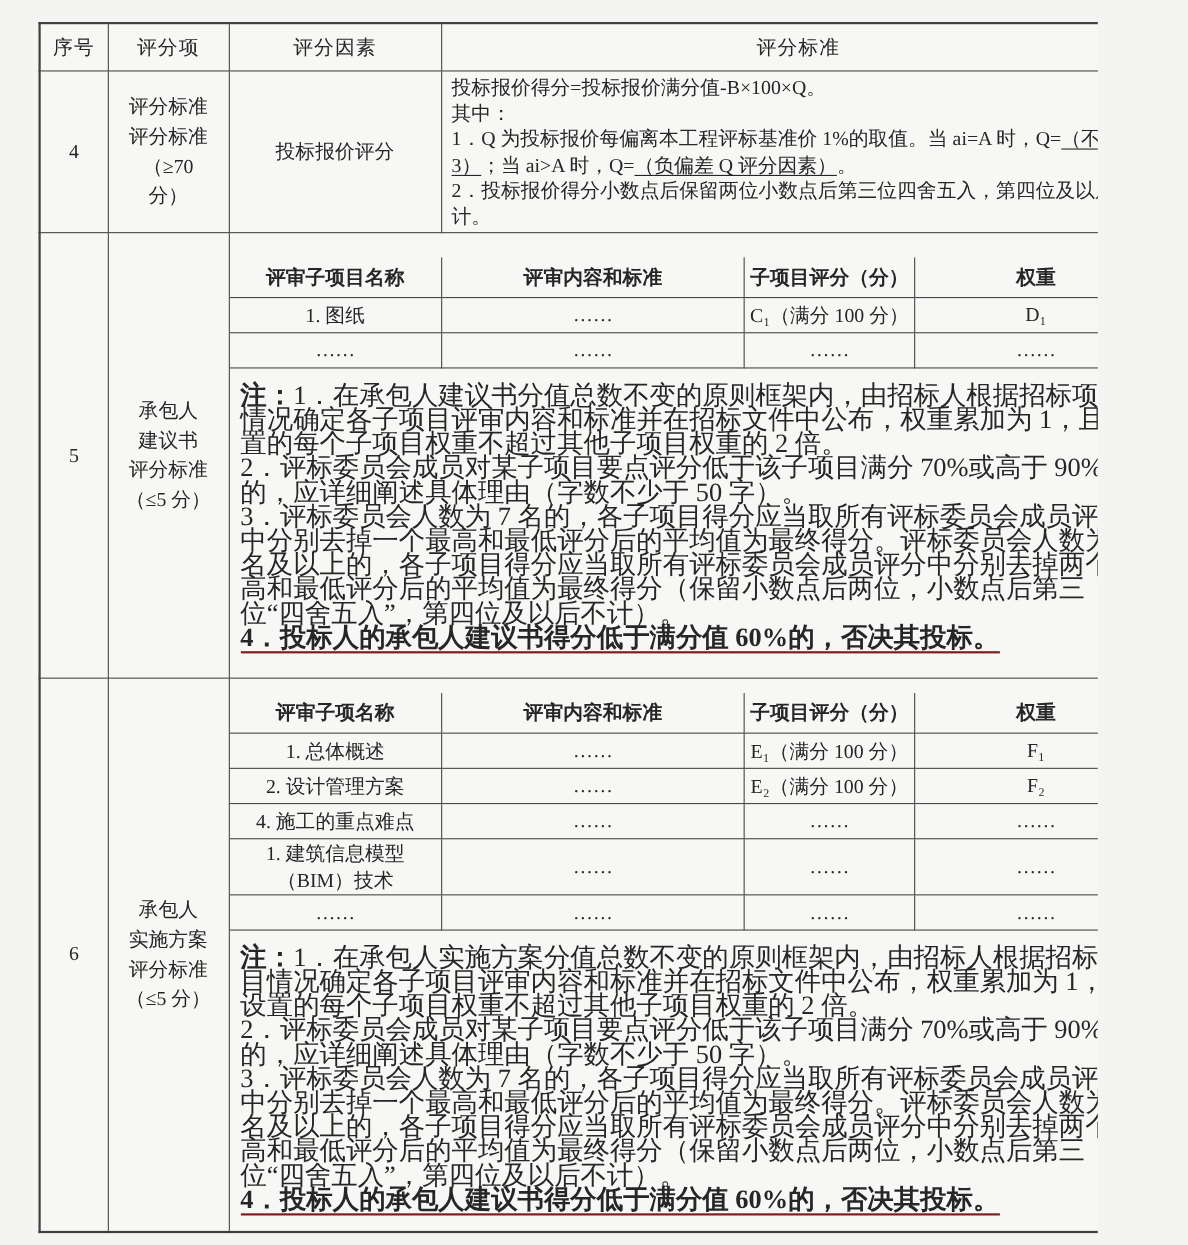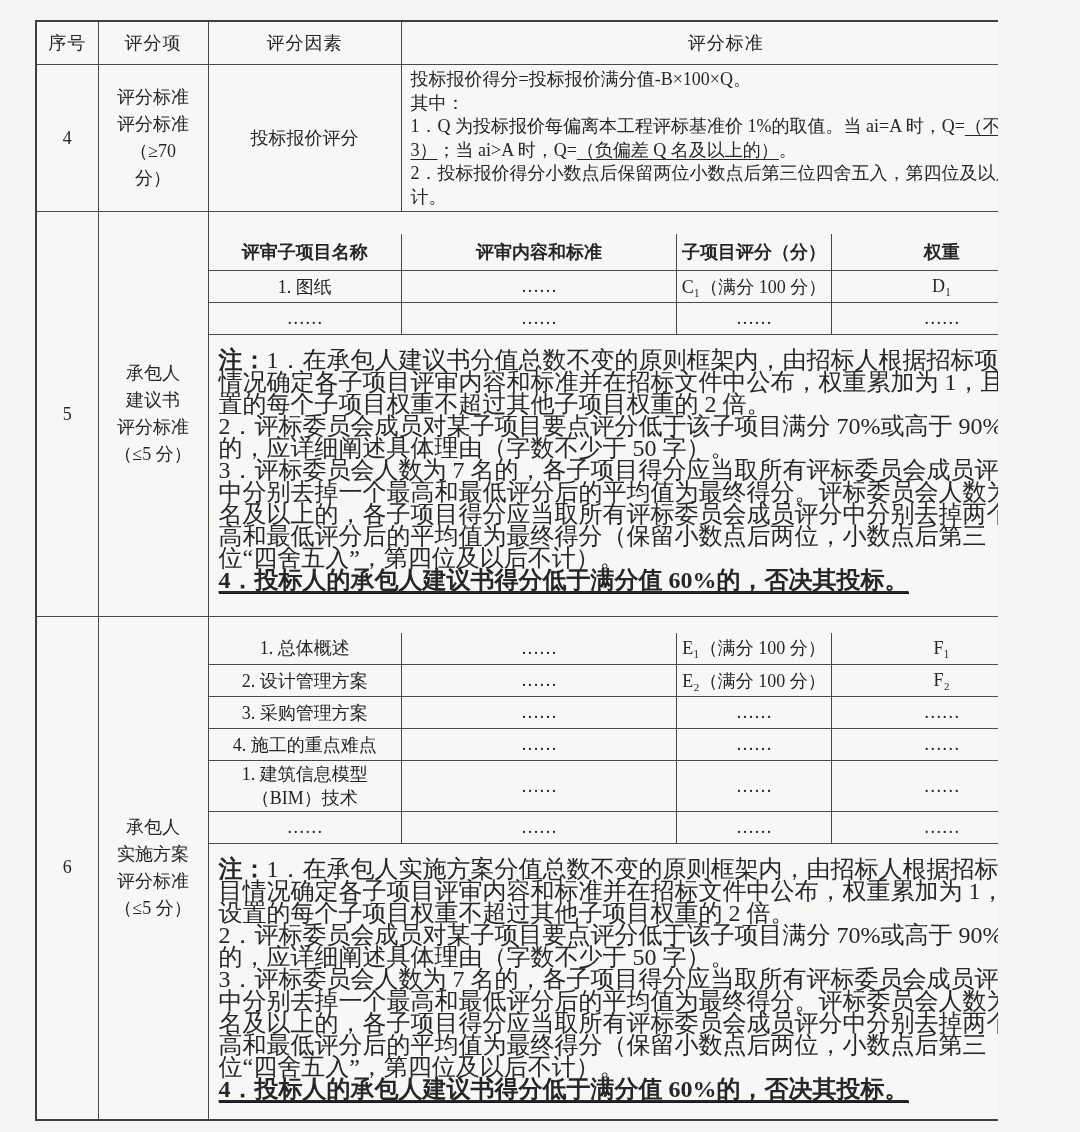--- a/index.html
+++ b/index.html
@@ -58,23 +58,22 @@
     padding:14px 10px 0 10px;
     line-height:22px;
     font-size:24px;
     text-align:left;
   }
   .notes p{margin:0;}
   .note-label{font-weight:bold;}
   .reject-line{font-weight:bold;margin-top:1px;}
   .reject-inner{
     display:inline-block;
-    text-decoration:underline;
     text-underline-offset:3px;
-    border-bottom:2px solid #0f172a;
+    border-bottom:2px solid #7f1d1d;
     padding-bottom:1px;
   }
 </style>
 </head>
 <body>
 
 <div class="page">
   <table class="outer">
     <colgroup>
       <col style="width:62px">
@@ -95,21 +94,21 @@
         <td class="item-cell">
           <div>评分标准</div>
           <div>评分标准</div>
           <div>（≥70</div>
           <div>分）</div>
         </td>
         <td class="center">投标报价评分</td>
         <td class="criteria-cell">
           <div>投标报价得分=投标报价满分值-B×100×Q。</div>
           <div>其中：</div>
-          <div><span>1．Q 为投标报价每偏离本工程评标基准价 1%的取值。当 ai=A 时，Q=</span><span class="u">（不低于 3）</span><span>；当 ai&gt;A 时，Q=</span><span class="u">（负偏差 Q 名及以上的）</span><span>。</span></div>
+          <div><span>1．Q 为投标报价每偏离本工程评标基准价 1%的取值。当 ai=A 时，Q=</span><span class="u">（不低于 3）</span><span>；当 ai&gt;A 时，Q=</span><span class="u">（负偏差 Q 评分因素）</span><span>。</span></div>
           <div>2．投标报价得分小数点后保留两位小数点后第三位四舍五入，第四位及以后不计。</div>
         </td>
       </tr>
 
       <tr class="row5">
         <td class="center">5</td>
         <td class="item-cell">
           <div>承包人</div>
           <div>建议书</div>
           <div>评分标准</div>
@@ -163,37 +162,37 @@
         </td>
         <td class="nested-cell" colspan="2">
           <table class="sub">
             <colgroup>
               <col style="width:193px">
               <col style="width:275px">
               <col style="width:155px">
               <col style="width:220px">
             </colgroup>
             <tbody>
+              <tr class="sub-head">
+                <td>评审子项名称</td>
+                <td>评审内容和标准</td>
+                <td>子项目评分（分）</td>
+                <td>权重</td>
+              </tr>
               <tr>
                 <td class="sub-name">1. 总体概述</td>
                 <td>……</td>
                 <td>E₁（满分 100 分）</td>
                 <td>F₁</td>
               </tr>
               <tr>
                 <td class="sub-name">2. 设计管理方案</td>
                 <td>……</td>
                 <td>E₂（满分 100 分）</td>
                 <td>F₂</td>
-              </tr>
-              <tr>
-                <td class="sub-name">3. 采购管理方案</td>
-                <td>……</td>
-                <td>……</td>
-                <td>……</td>
               </tr>
               <tr>
                 <td class="sub-name">4. 施工的重点难点</td>
                 <td>……</td>
                 <td>……</td>
                 <td>……</td>
               </tr>
               <tr class="sub-tall">
                 <td class="sub-name">1. 建筑信息模型（BIM）技术</td>
                 <td>……</td>

